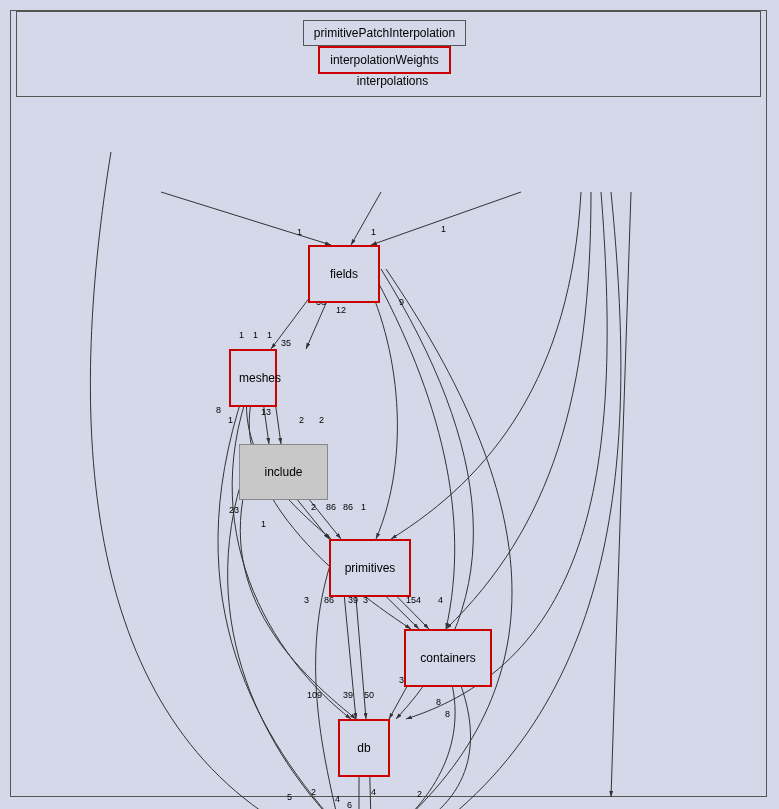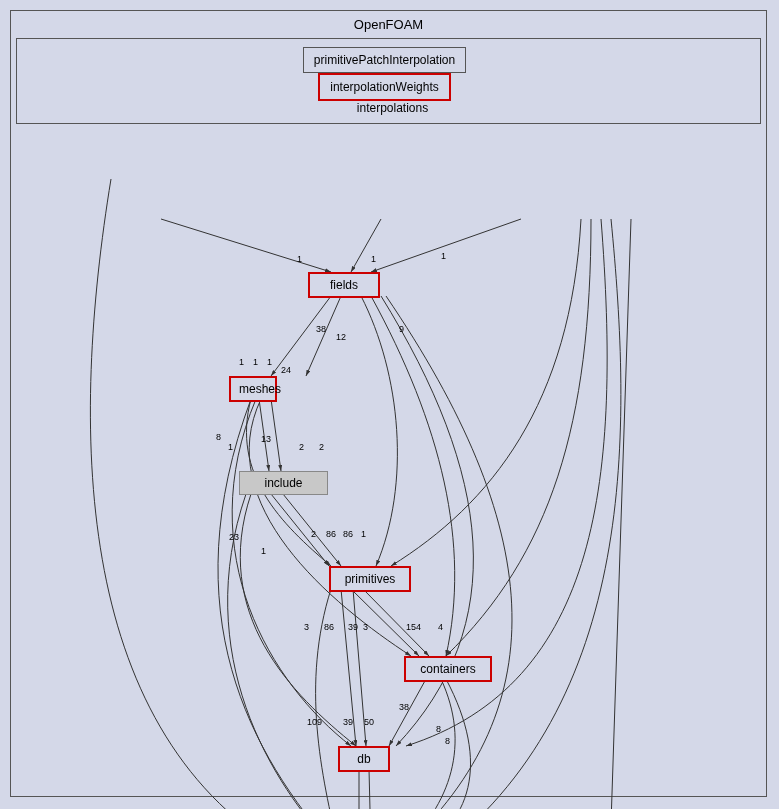--- a/index.html
+++ b/index.html
@@ -64,21 +64,21 @@
     #graph-area {
       position: relative;
       width: 757px;
       height: 680px;
     }
 
     .node {
       position: absolute;
       border: 1px solid #888;
       background: #d4d8e8;
-      padding: 4px 8px;
+      padding: 20px 8px;
       font-size: 12px;
       text-align: center;
       white-space: nowrap;
     }
 
     .node.red-border {
       border: 2px solid #cc0000;
       color: #000;
     }
 
@@ -99,21 +99,20 @@
     .edge-label {
       position: absolute;
       font-size: 9px;
       color: #000;
     }
   </style>
 </head>
 <body>
 
 <div id="main-container">
-  <div id="title">OpenFOAM</div>
 
   <div id="top-boxes">
     <div class="top-box">primitivePatchInterpolation</div>
     <div class="top-box highlighted">interpolationWeights</div>
     <div class="top-box-plain">interpolations</div>
   </div>
 
   <div id="graph-area">
 
     <svg id="arrows">
@@ -184,21 +183,21 @@
     <span class="edge-label" style="left:360px;top:130px">1</span>
     <span class="edge-label" style="left:430px;top:127px">1</span>
 
     <span class="edge-label" style="left:305px;top:200px">38</span>
     <span class="edge-label" style="left:325px;top:208px">12</span>
     <span class="edge-label" style="left:388px;top:200px">9</span>
 
     <span class="edge-label" style="left:228px;top:233px">1</span>
     <span class="edge-label" style="left:242px;top:233px">1</span>
     <span class="edge-label" style="left:256px;top:233px">1</span>
-    <span class="edge-label" style="left:270px;top:241px">24</span>
+    <span class="edge-label" style="left:270px;top:241px">35</span>
 
     <span class="edge-label" style="left:205px;top:308px">8</span>
     <span class="edge-label" style="left:217px;top:318px">1</span>
     <span class="edge-label" style="left:250px;top:310px">13</span>
     <span class="edge-label" style="left:288px;top:318px">2</span>
     <span class="edge-label" style="left:308px;top:318px">2</span>
 
     <span class="edge-label" style="left:218px;top:408px">23</span>
     <span class="edge-label" style="left:300px;top:405px">2</span>
     <span class="edge-label" style="left:315px;top:405px">86</span>

